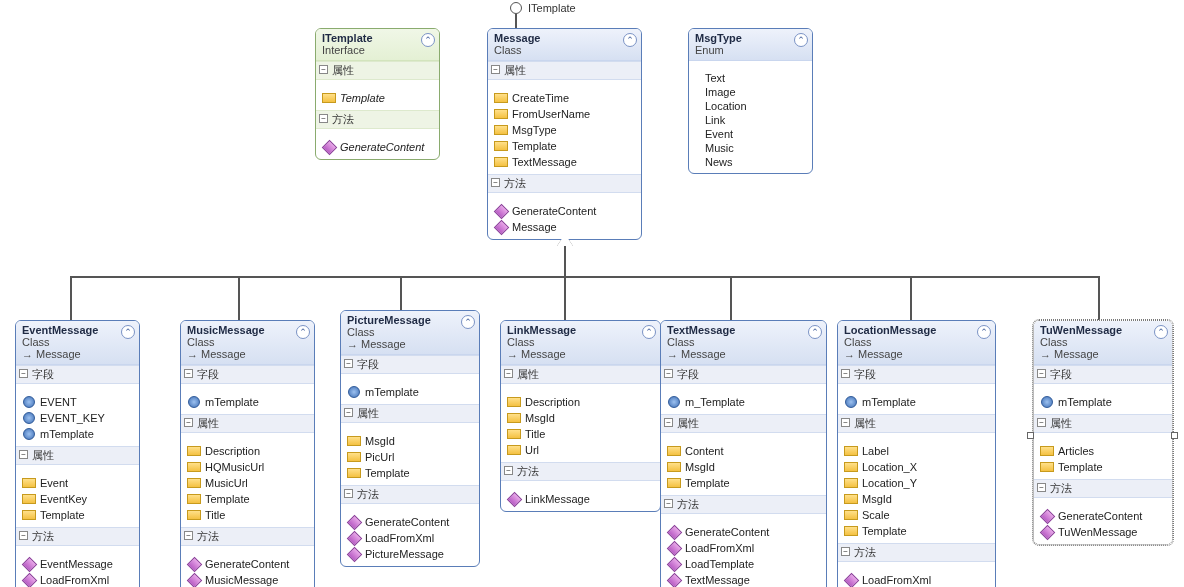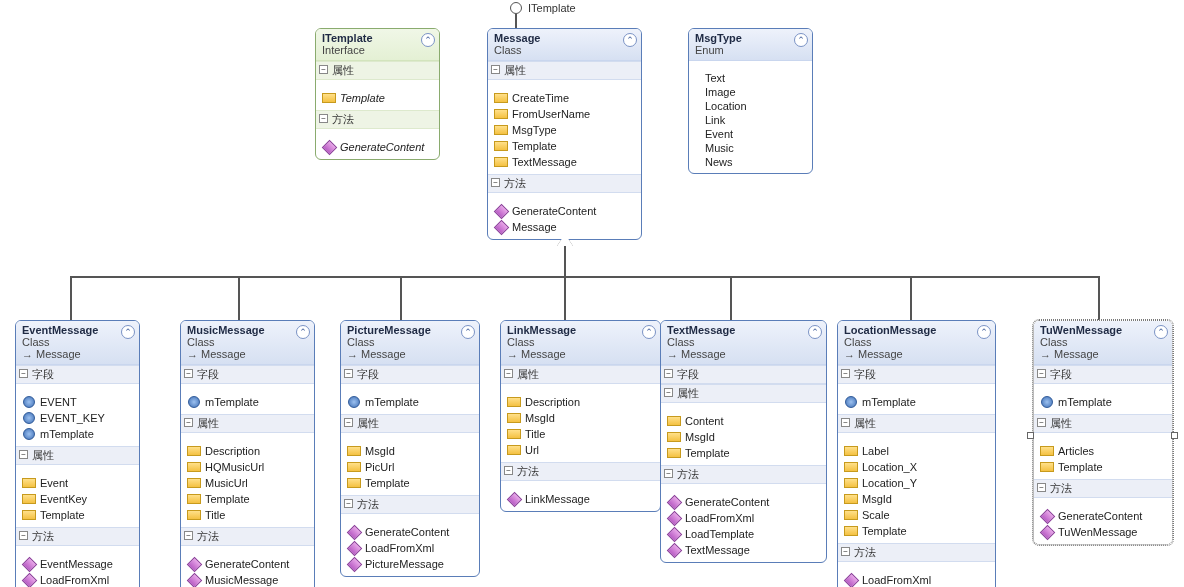--- a/index.html
+++ b/index.html
@@ -307,21 +307,21 @@
         <div class="row ">
     <span class="ico ico-method"></span>
     <span>GenerateContent</span>
         </div>
         <div class="row ">
     <span class="ico ico-method"></span>
     <span>MusicMessage</span>
         </div>
       </div>
      </div>
-    <div class="box " style="left:340px; top:320px; width:140px;">
+    <div class="box " style="left:340px; top:310px; width:140px;">
        <div class="hdr">
          <div class="ttl">PictureMessage</div>
          <div class="sub">Class</div>
          <div class="arrow">→ Message</div>
          <div class="chev">⌃</div>
        </div>
        <div class="sec"><span class="pm">−</span><span>字段</span></div>
              <div class="list">
         <div class="row ">
     <span class="ico ico-field"></span>
@@ -394,20 +394,26 @@
       </div>
      </div>
     <div class="box " style="left:660px; top:320px; width:167px;">
        <div class="hdr">
          <div class="ttl">TextMessage</div>
          <div class="sub">Class</div>
          <div class="arrow">→ Message</div>
          <div class="chev">⌃</div>
        </div>
        <div class="sec"><span class="pm">−</span><span>字段</span></div>
+             <div class="list">
+        <div class="row ">
+    <span class="ico ico-field"></span>
+    <span>m_Template</span>
+        </div>
+      </div>
       <div class="sec"><span class="pm">−</span><span>属性</span></div>
              <div class="list">
         <div class="row ">
     <span class="ico ico-prop"></span>
     <span>Content</span>
         </div>
         <div class="row ">
     <span class="ico ico-prop"></span>
     <span>MsgId</span>
         </div>

